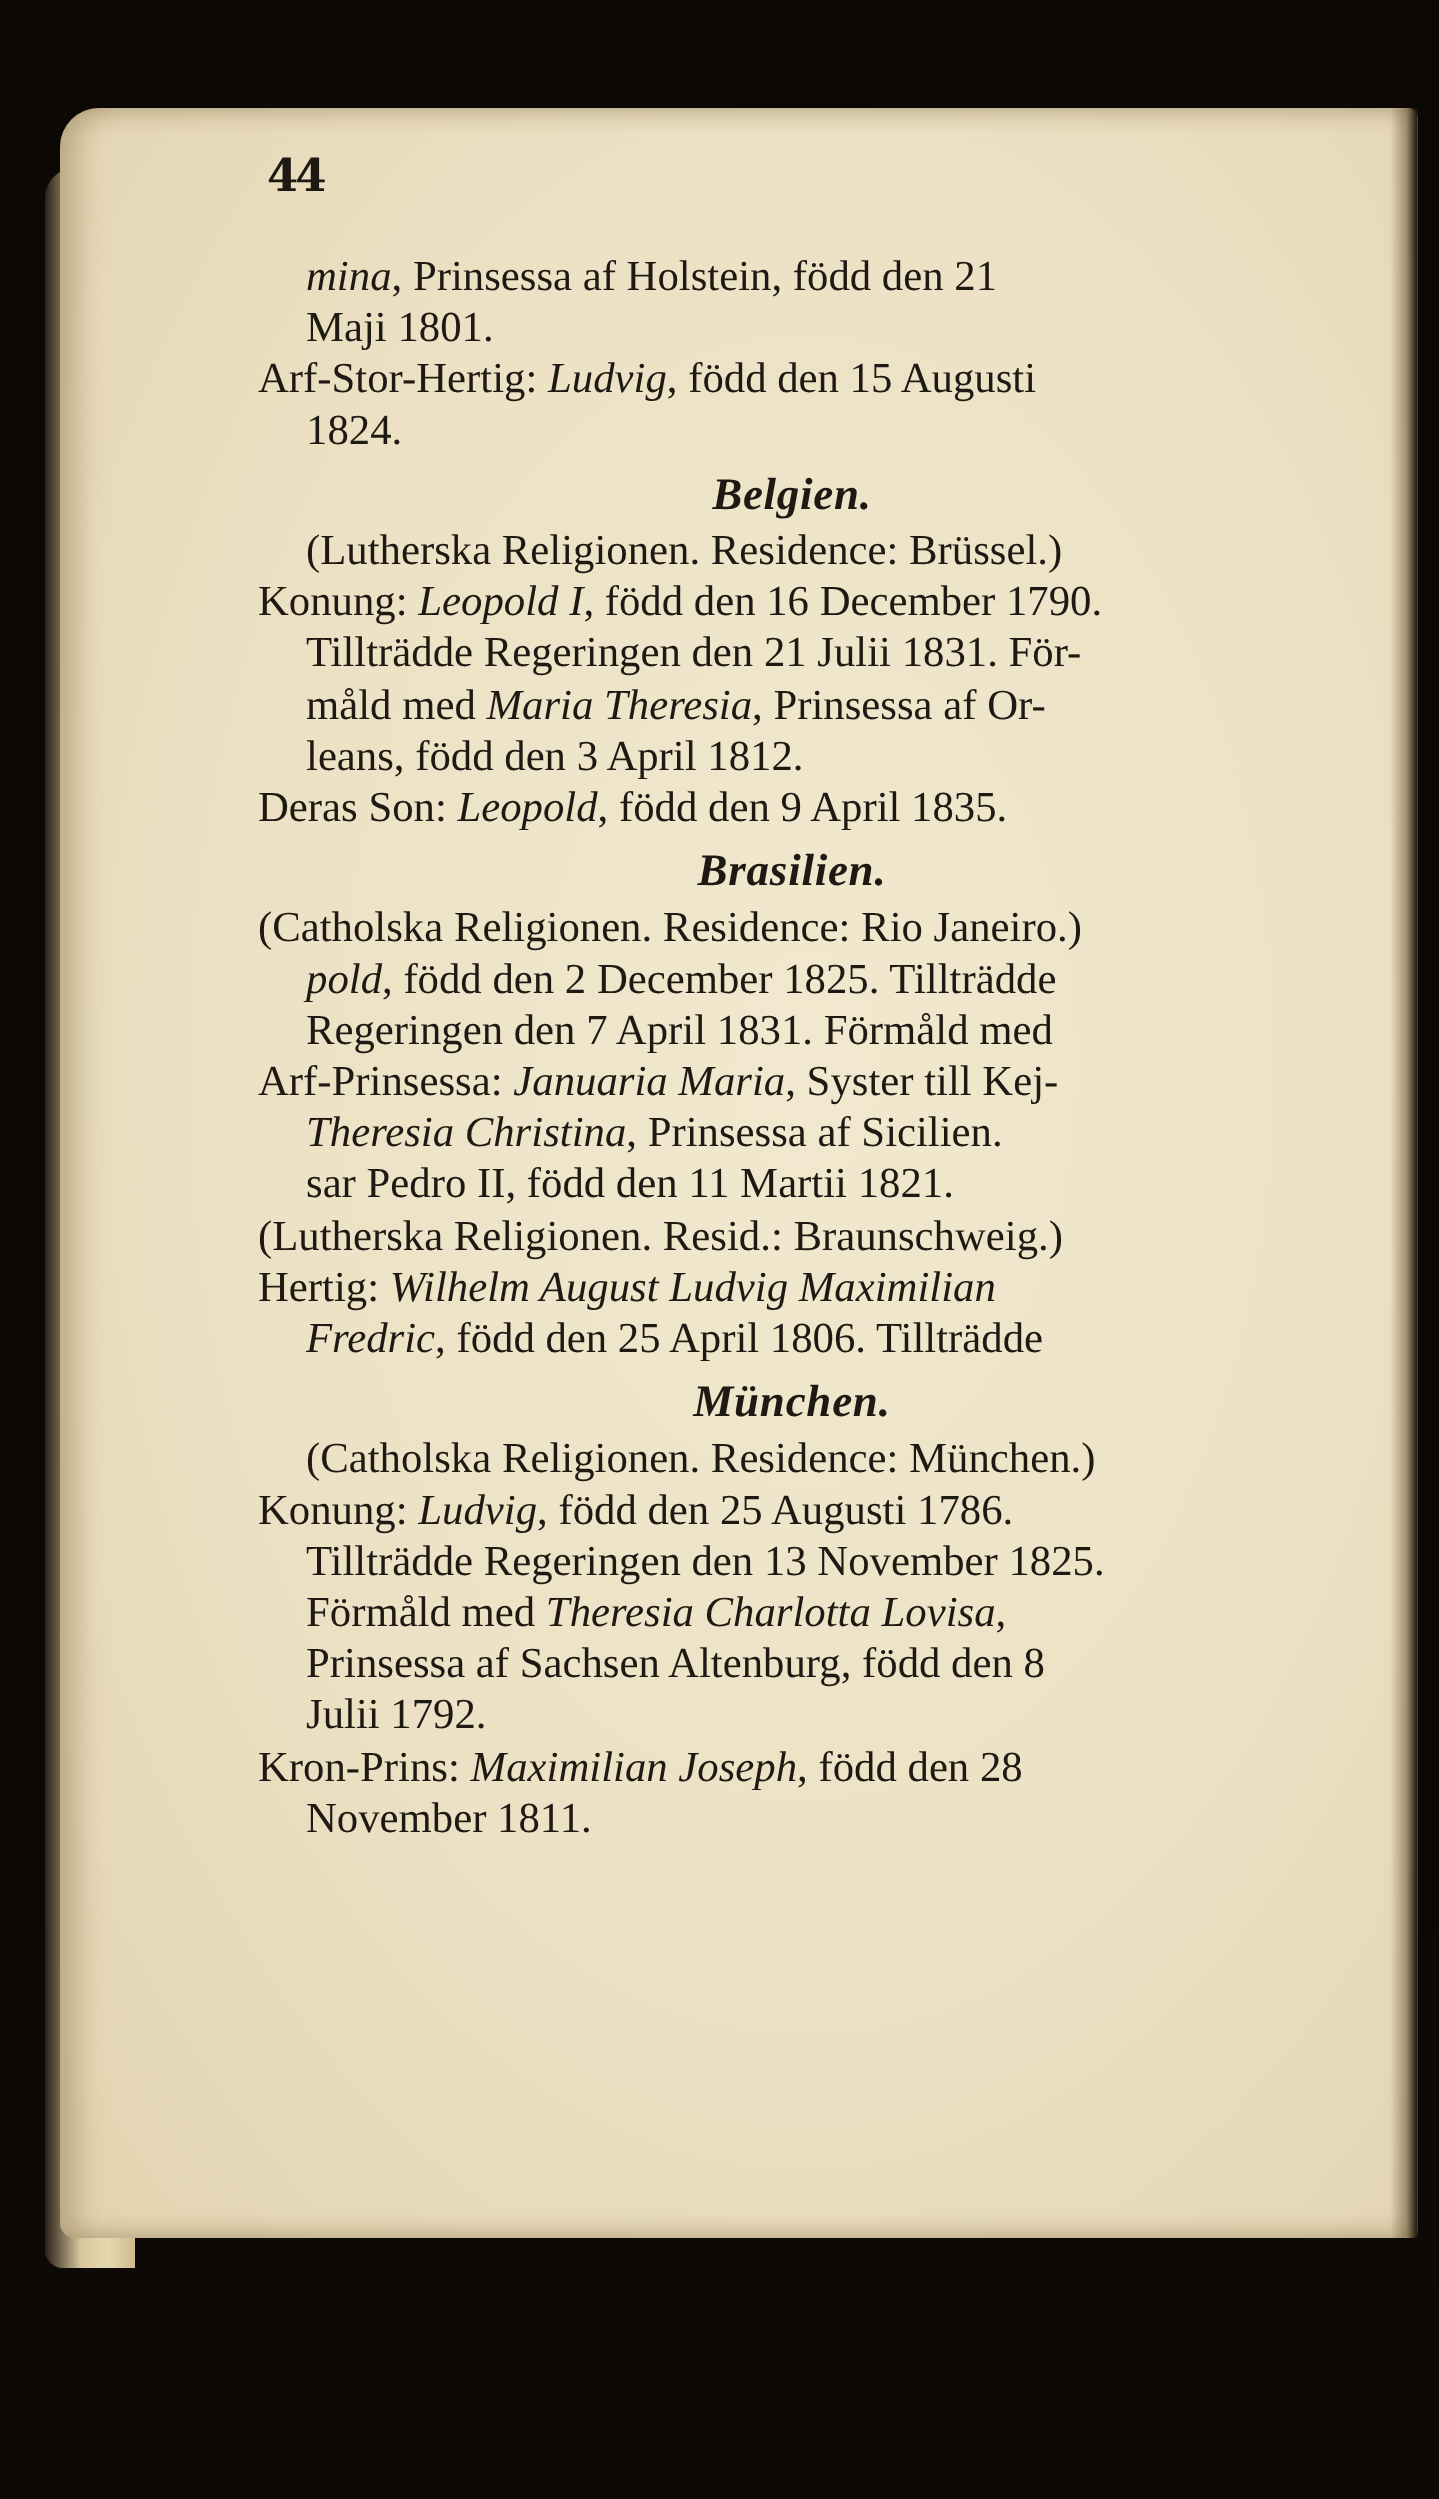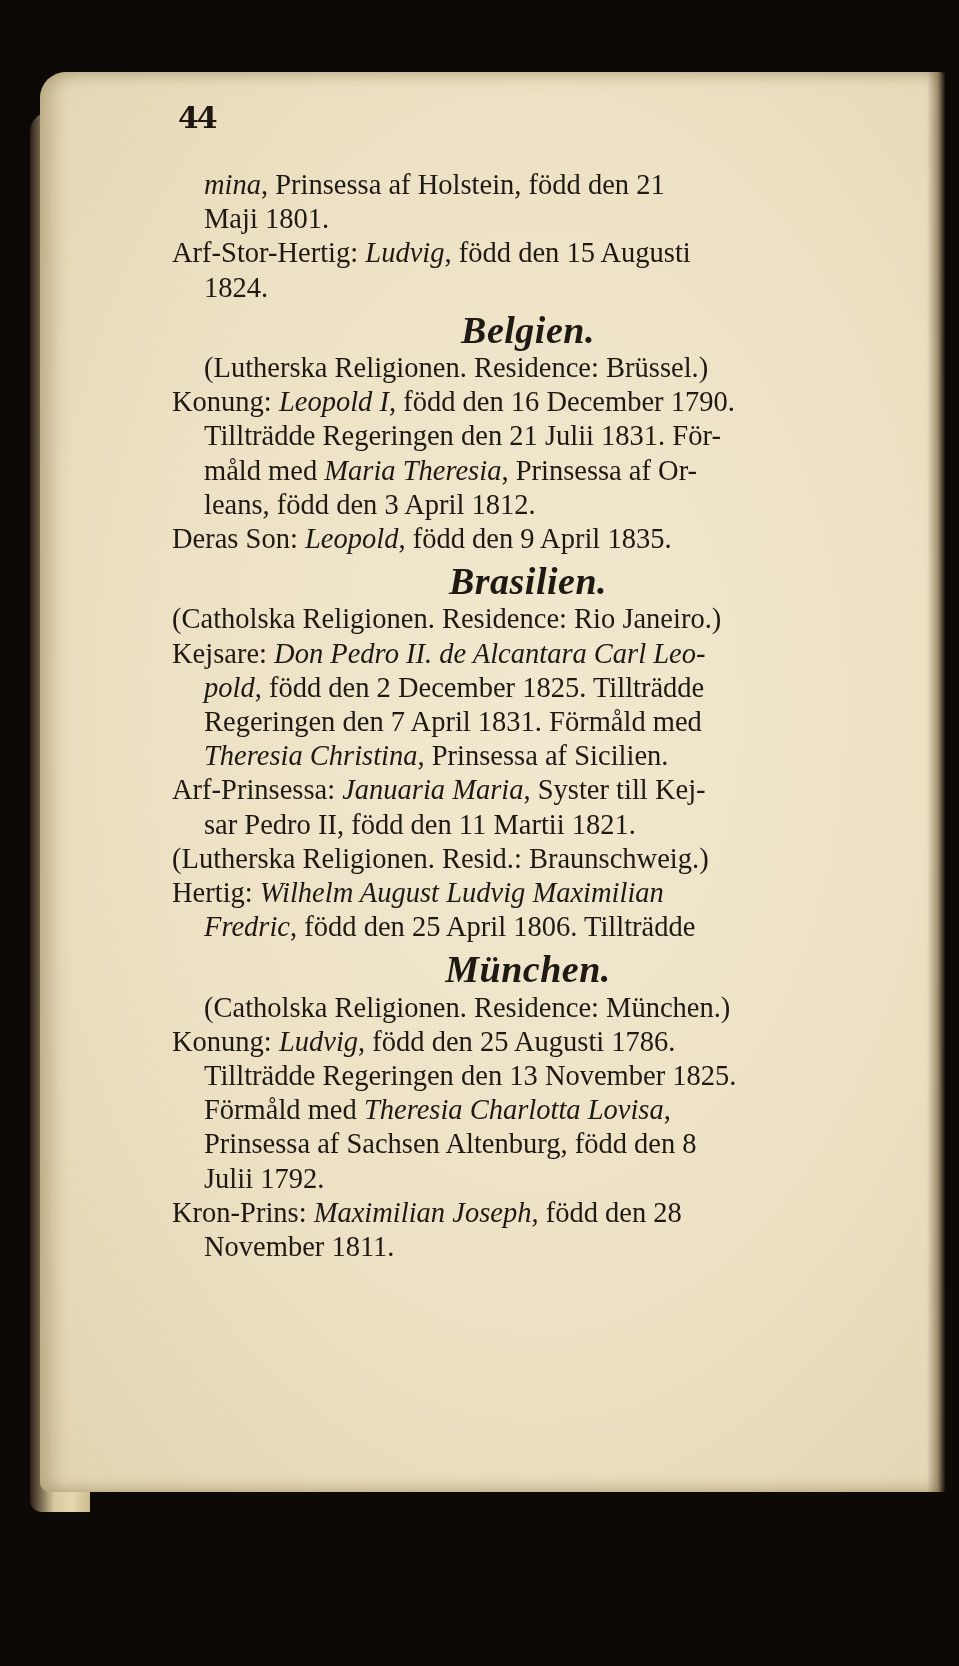--- a/index.html
+++ b/index.html
@@ -66,21 +66,21 @@
     .line {
       white-space: nowrap;
     }
     .indent {
       padding-left: 32px;
     }
     .heading {
       text-align: center;
       font-style: italic;
       font-weight: bold;
-      font-size: 38px;
+      font-size: 30px;
       margin: 8px 0 4px 0;
       letter-spacing: 0.5px;
     }
     .it {
       font-style: italic;
     }
   </style>
 </head>
 <body>
 
@@ -102,25 +102,24 @@
     <div class="heading">Belgien.</div>
     <div class="line indent">(Lutherska Religionen. Residence: Brüssel.)</div>
     <div class="line"><span>Konung: </span><span class="it">Leopold I</span><span>, född den 16 December 1790.</span></div>
     <div class="line indent">Tillträdde Regeringen den 21 Julii 1831. För-</div>
     <div class="line indent"><span>måld med </span><span class="it">Maria Theresia</span><span>, Prinsessa af Or-</span></div>
     <div class="line indent">leans, född den 3 April 1812.</div>
     <div class="line"><span>Deras Son: </span><span class="it">Leopold</span><span>, född den 9 April 1835.</span></div>
 
     <div class="heading">Brasilien.</div>
     <div class="line">(Catholska Religionen. Residence: Rio Janeiro.)</div>
-    <div class="line"><span>Kejsare: </span><span class="it">Don Pedro II. de Alcantara Carl Leo-</span></div>
     <div class="line indent"><span class="it">pold</span><span>, född den 2 December 1825. Tillträdde</span></div>
     <div class="line indent">Regeringen den 7 April 1831. Förmåld med</div>
+    <div class="line"><span>Arf-Prinsessa: </span><span class="it">Januaria Maria</span><span>, Syster till Kej-</span></div>
     <div class="line indent"><span class="it">Theresia Christina</span><span>, Prinsessa af Sicilien.</span></div>
-    <div class="line"><span>Arf-Prinsessa: </span><span class="it">Januaria Maria</span><span>, Syster till Kej-</span></div>
     <div class="line indent">sar Pedro II, född den 11 Martii 1821.</div>
 
     <div class="line">(Lutherska Religionen. Resid.: Braunschweig.)</div>
     <div class="line"><span>Hertig: </span><span class="it">Wilhelm August Ludvig Maximilian</span></div>
     <div class="line indent"><span class="it">Fredric</span><span>, född den 25 April 1806. Tillträdde</span></div>
 
     <div class="heading">München.</div>
     <div class="line indent">(Catholska Religionen. Residence: München.)</div>
     <div class="line"><span>Konung: </span><span class="it">Ludvig</span><span>, född den 25 Augusti 1786.</span></div>
     <div class="line indent">Tillträdde Regeringen den 13 November 1825.</div>

